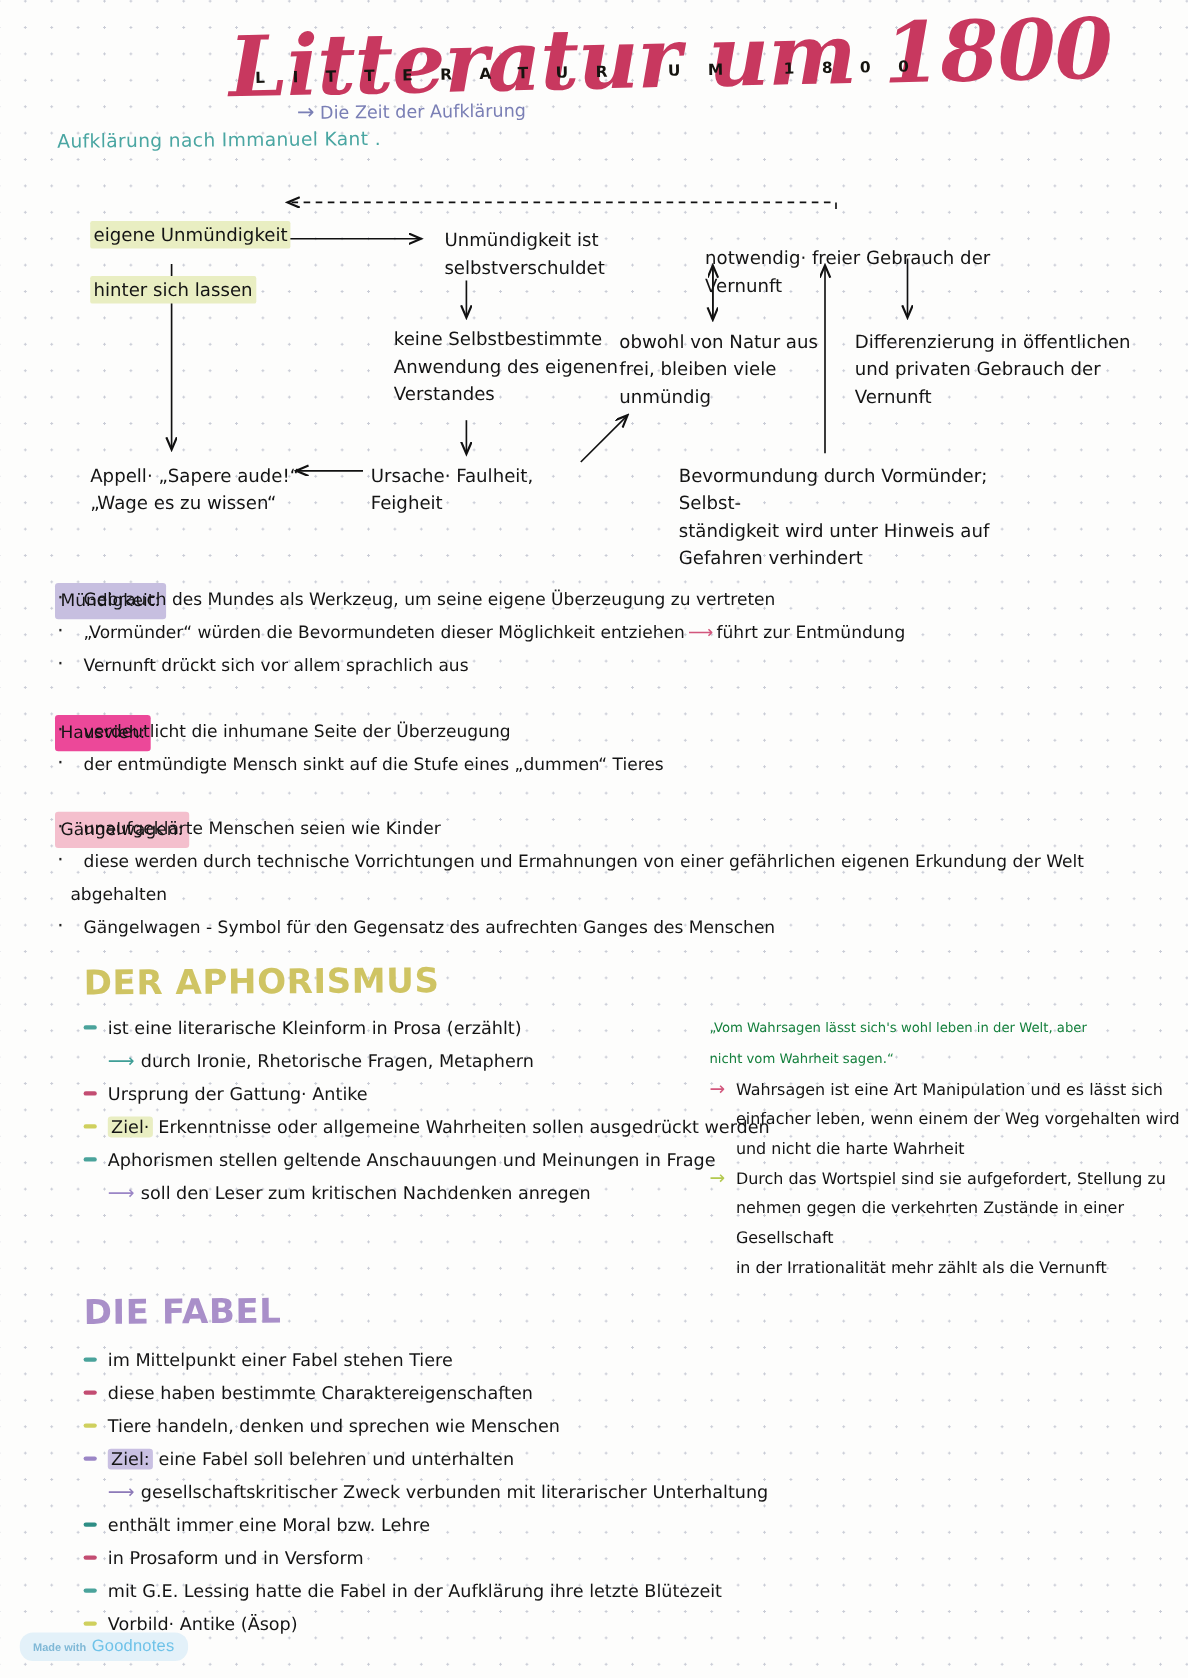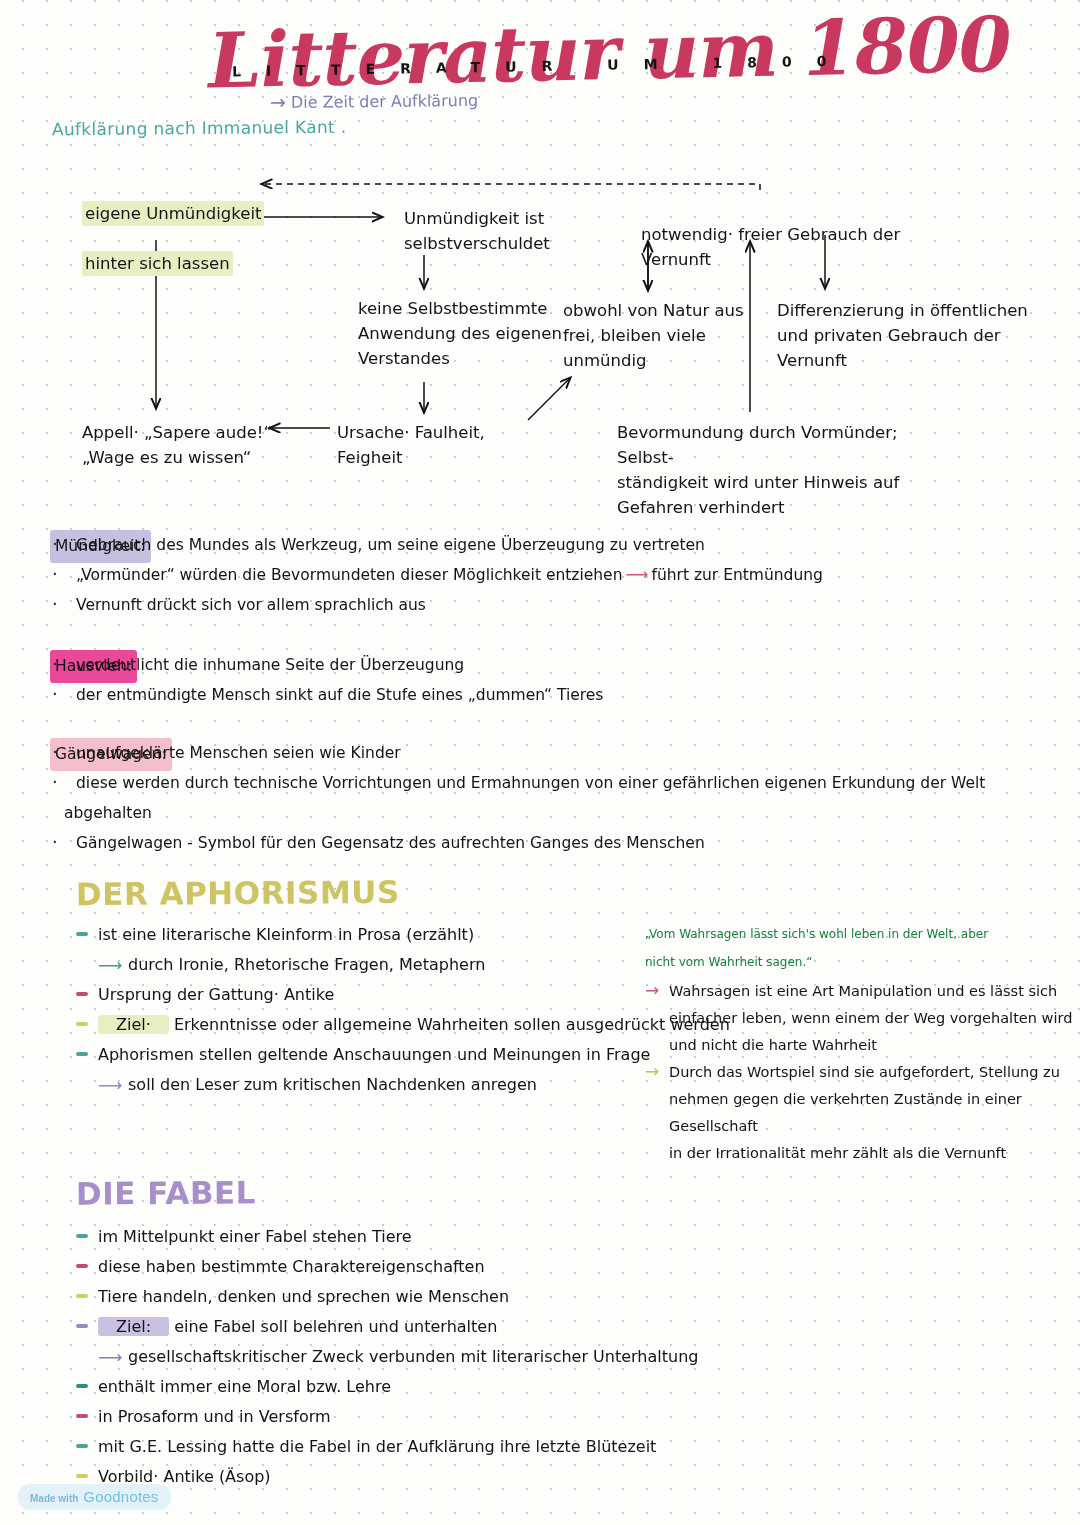--- a/index.html
+++ b/index.html
@@ -98,21 +98,21 @@
     transform:rotate(-0.4deg);white-space:nowrap;
   }
   #h-aphorismus{left:76px;top:875px;color:#cfc463;}
   #h-fabel{left:76px;top:1175px;color:#a98fc9;}
   
   .blist{list-style:none;margin:0;padding:0;font-size:16px;line-height:30px;color:#141414;}
   .blist li{position:relative;padding-left:22px;white-space:nowrap;}
   .dash{position:absolute;left:0;top:12px;width:12px;height:4px;border-radius:2px;}
   .sub{position:relative;padding-left:52px !important;}
   .sub .sarrow{position:absolute;left:22px;top:1px;font-size:17px;line-height:28px;}
-  .hl{padding:0 18px;border-radius:3px;text-align:right;}
+  .hl{padding:0 3px;border-radius:3px;text-align:right;}
   .hl-yellow{background:#e9eec2;}
   .hl-purple{background:#c9c0e2;}
   #list-aph{left:76px;top:920px;}
   #list-fab{left:76px;top:1222px;}
   
   #aph-quote{
     left:645px;top:920px;width:430px;
     font-size:12px;line-height:28px;color:#15803d;white-space:pre-line;
   }
   #aph-notes{left:645px;top:978px;width:440px;}

